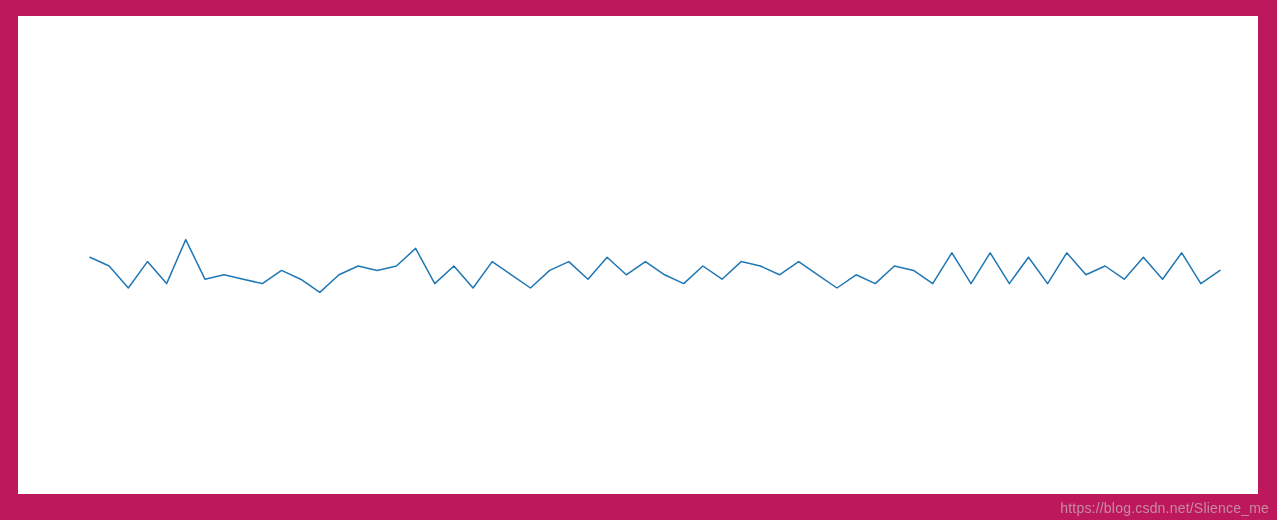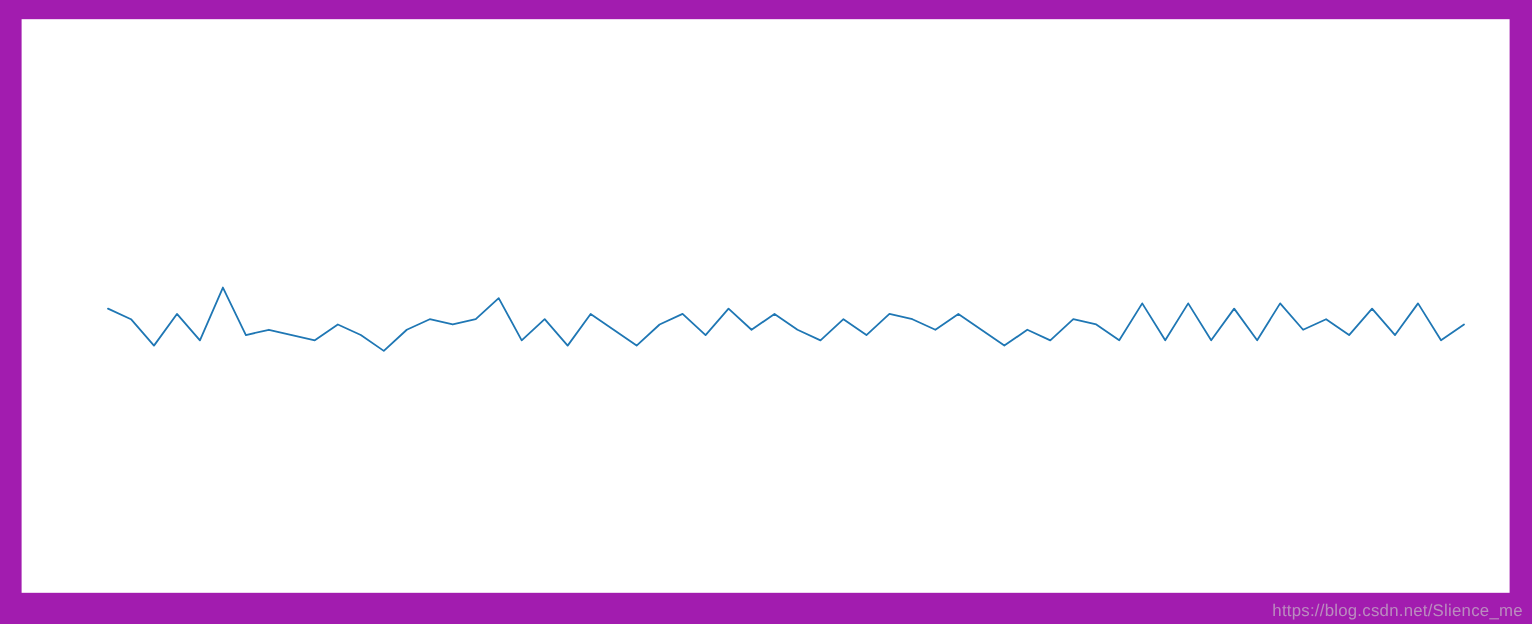--- a/index.html
+++ b/index.html
@@ -8,21 +8,21 @@
     width: 1277px;
     height: 520px;
     background: #000;
     font-family: sans-serif;
     overflow: hidden;
   }
   .page {
     position: relative;
     width: 1277px;
     height: 520px;
-    background: #a21caf;
+    background: #be185d;
   }
   .plot-frame {
     position: absolute;
     left: 18px;
     top: 16px;
     width: 1240px;
     height: 478px;
     background: #fff;
     box-sizing: border-box;
   }

